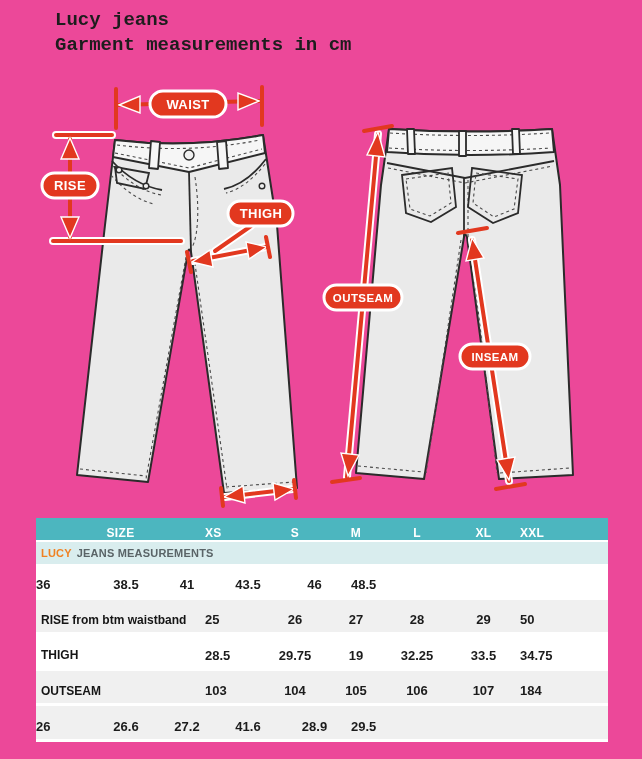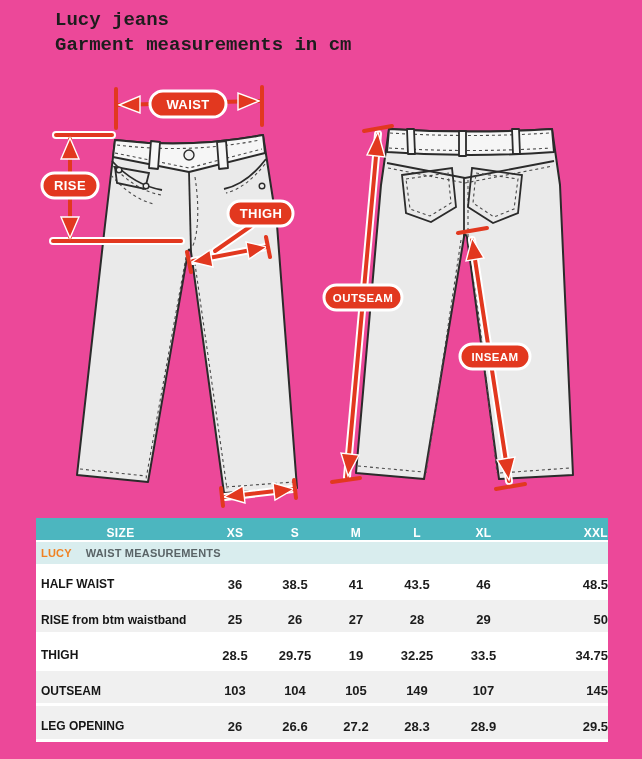--- a/index.html
+++ b/index.html
@@ -8,33 +8,33 @@
   .title{position:absolute;left:55px;top:8px;font-family:"Liberation Mono",monospace;
          font-weight:700;font-size:19px;line-height:25px;color:#1d1d1d;white-space:pre;}
   .diagram{position:absolute;left:0;top:85px;width:642px;height:430px;}
   
   .sizetable{position:absolute;left:36px;top:518px;width:572px;}
   .thead{display:flex;align-items:center;height:24px;background:#4cb6bf;color:#fff;
          border-bottom:2px solid #fff;box-sizing:border-box;}
   .thead .cell{font-size:12px;font-weight:700;letter-spacing:.3px;}
   .section{display:flex;align-items:center;height:22px;background:#d9edee;
            padding-left:5px;box-sizing:border-box;font-size:11px;font-weight:700;
-           color:#5a6467;letter-spacing:.2px;gap:9px;}
+           color:#5a6467;letter-spacing:.2px;}
   .section .brand{color:#f08122;margin-right:5px;}
   .row{display:flex;align-items:center;height:35.5px;border-bottom:3px solid #fff;
        box-sizing:border-box;background:#fff;}
   .row.alt{background:#f0f0f0;}
   .cell{box-sizing:border-box;margin-top:8px;}
   .c0{width:169px;padding-left:5px;text-align:left;}
-  .c1{width:60px;text-align:center;}
+  .c1{width:60px;text-align:left;}
   .c2{width:60px;text-align:center;}
   .c3{width:62px;text-align:center;}
   .c4{width:60px;text-align:center;}
   .c5{width:73px;text-align:center;}
-  .c6{width:88px;text-align:right;}
+  .c6{width:88px;text-align:left;}
   .thead .c0{text-align:center;padding-left:0;}
   .row .c0{font-size:12px;font-weight:700;color:#151515;}
   .row .val{font-size:13px;font-weight:700;color:#1c1c1c;}
   
   .jeans-outline{fill:#eaeaea;stroke:#2b2b2b;stroke-width:2;stroke-linejoin:round;}
   .band{fill:#f6f6f6;stroke:#2b2b2b;stroke-width:2;stroke-linejoin:round;}
   .detail{fill:none;stroke:#2b2b2b;stroke-width:1.8;}
   .stitch{fill:none;stroke:#4a4a4a;stroke-width:1.1;stroke-dasharray:3 3;}
   .loop{fill:#f6f6f6;stroke:#2b2b2b;stroke-width:1.8;stroke-linejoin:round;}
   .rivet{fill:#f0f0f0;stroke:#2b2b2b;stroke-width:1.4;}
@@ -175,25 +175,24 @@
       <div class="cell c1">XS</div>
       <div class="cell c2">S</div>
       <div class="cell c3">M</div>
       <div class="cell c4">L</div>
       <div class="cell c5">XL</div>
       <div class="cell c6">XXL</div>
     </div>
 
     <div class="section">
       <span class="brand">LUCY</span>
-      <span>WAIST MEASUREMENTS</span>
+      <span>JEANS MEASUREMENTS</span>
     </div>
 
     <div class="row">
-      <div class="cell c0">HALF WAIST</div>
       <div class="cell c1 val">36</div>
       <div class="cell c2 val">38.5</div>
       <div class="cell c3 val">41</div>
       <div class="cell c4 val">43.5</div>
       <div class="cell c5 val">46</div>
       <div class="cell c6 val">48.5</div>
     </div>
 
     <div class="row alt">
       <div class="cell c0">RISE from btm waistband</div>
@@ -213,29 +212,28 @@
       <div class="cell c4 val">32.25</div>
       <div class="cell c5 val">33.5</div>
       <div class="cell c6 val">34.75</div>
     </div>
 
     <div class="row alt">
       <div class="cell c0">OUTSEAM</div>
       <div class="cell c1 val">103</div>
       <div class="cell c2 val">104</div>
       <div class="cell c3 val">105</div>
-      <div class="cell c4 val">149</div>
+      <div class="cell c4 val">106</div>
       <div class="cell c5 val">107</div>
-      <div class="cell c6 val">145</div>
+      <div class="cell c6 val">184</div>
     </div>
 
     <div class="row alt">
-      <div class="cell c0">LEG OPENING</div>
       <div class="cell c1 val">26</div>
       <div class="cell c2 val">26.6</div>
       <div class="cell c3 val">27.2</div>
-      <div class="cell c4 val">28.3</div>
+      <div class="cell c4 val">41.6</div>
       <div class="cell c5 val">28.9</div>
       <div class="cell c6 val">29.5</div>
     </div>
   </div>
 
 </div>
 
 </body></html>

